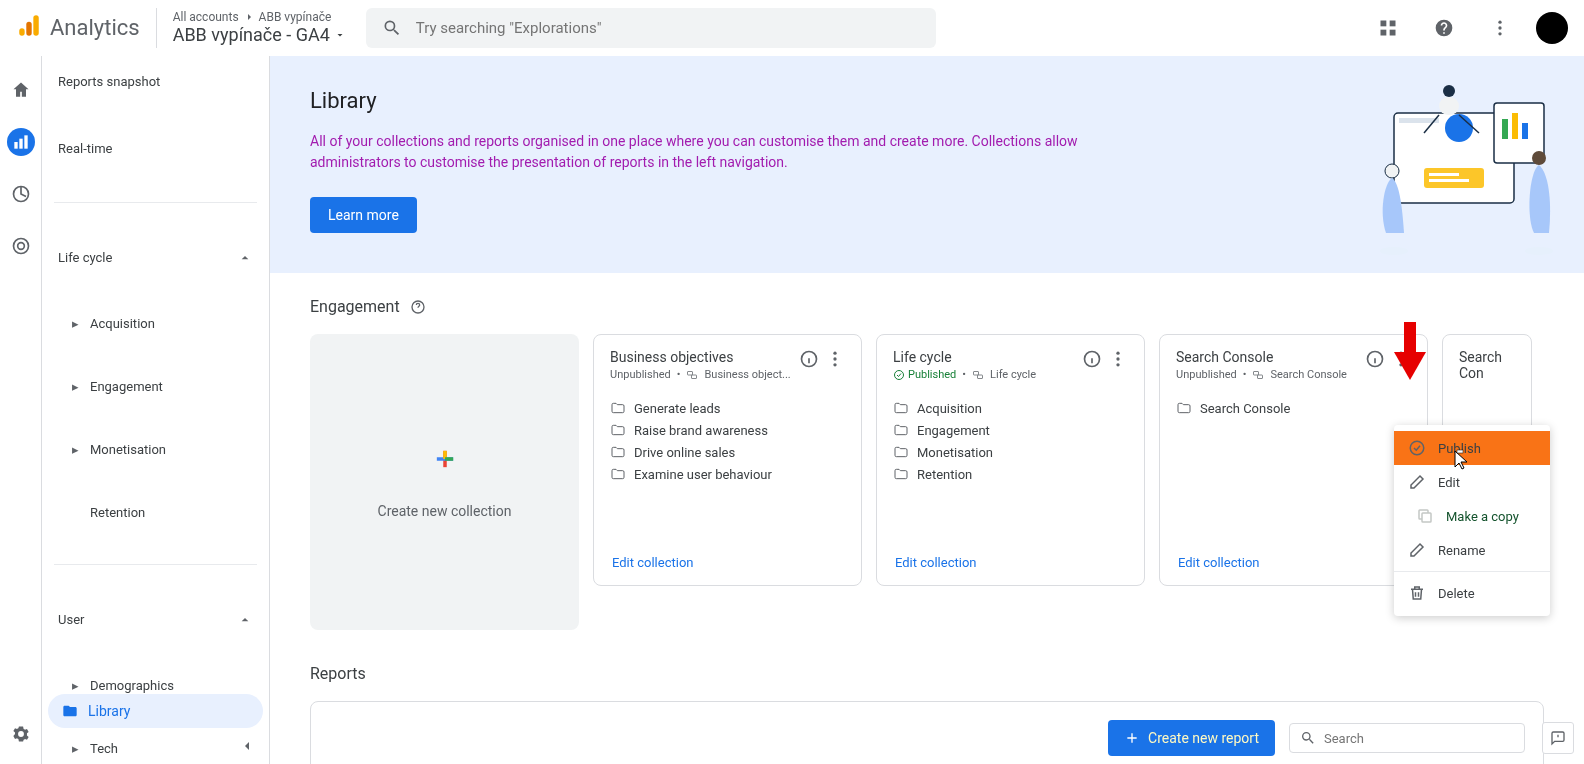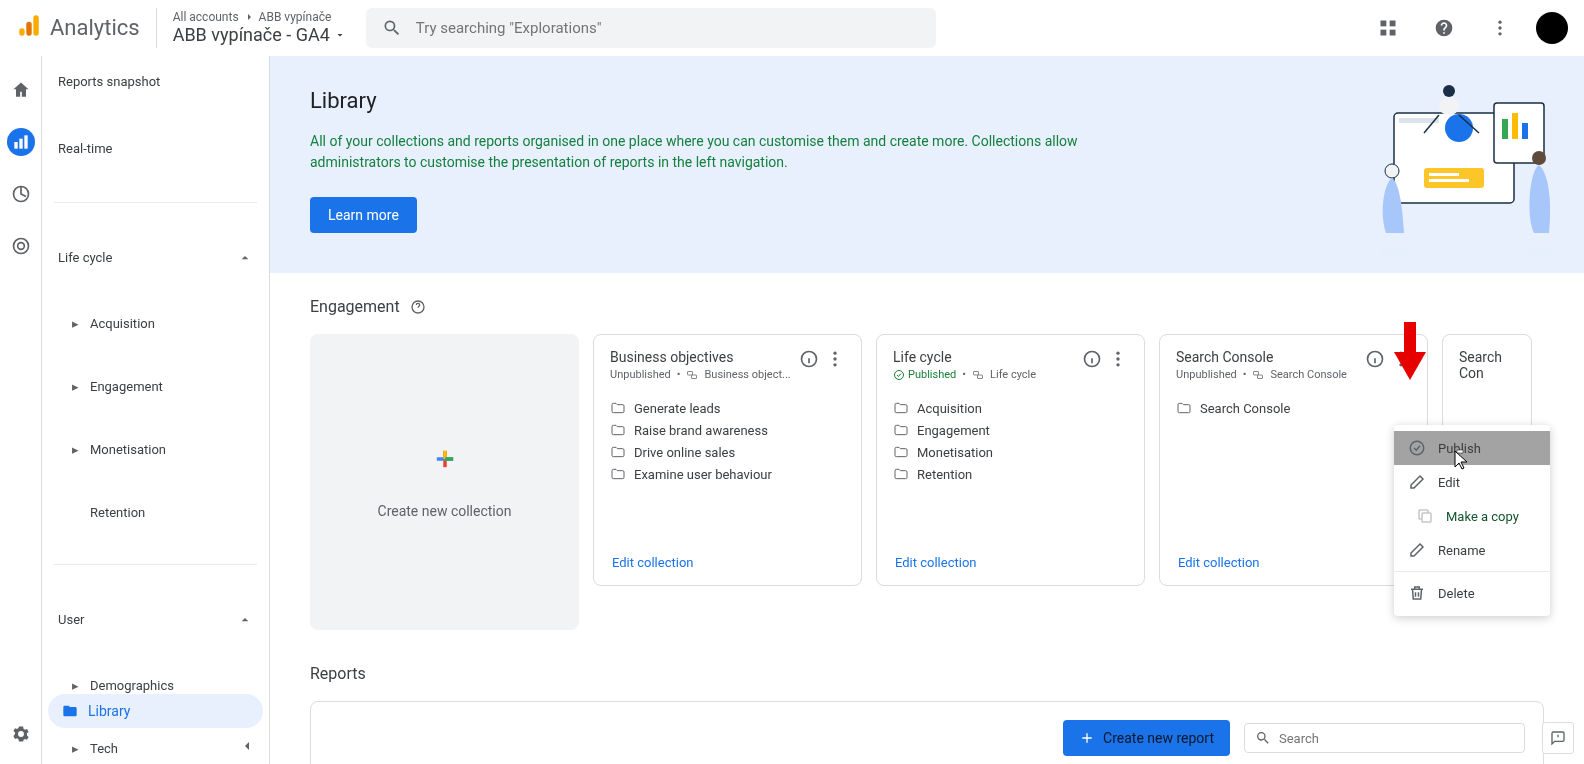--- a/index.html
+++ b/index.html
@@ -31,21 +31,21 @@
 .side-group-head { display:flex; align-items:center; justify-content:space-between; padding: 10px 16px 10px 16px; font-size:13px; color:#3c4043;}
 .side-sub { padding: 8px 16px 8px 30px; font-size:13px; color:#3c4043; display:flex; align-items:center; gap:6px;}
 .side-sub .caret { width:12px; color:#5f6368; flex-shrink:0;}
 .library-pill-wrap { position:absolute; bottom: 36px; left: 6px; right: 6px;}
 .library-pill { background: #e8f0fe; color:#1a73e8; border-radius: 18px; padding: 9px 14px; font-size:14px; display:flex; align-items:center; gap:10px;}
 .collapse-handle { position:absolute; bottom:6px; right:14px; color:#5f6368;}
 
 .main { flex:1; overflow:auto; background:#fff; position:relative;}
 .hero { background: #e8f0fe; padding: 32px 40px 40px 40px; position:relative; }
 .hero h1 { font-size: 22px; font-weight:400; color:#202124; margin-bottom:18px;}
-.hero p { font-size: 14px; color:#15803d; max-width: 860px; line-height:1.5;}
+.hero p { font-size: 14px; color:#a21caf; max-width: 860px; line-height:1.5;}
 .learn-btn { margin-top:24px; background:#1a73e8; color:#fff; border:none; border-radius:4px; padding: 10px 18px; font-size:14px; cursor:pointer;}
 .hero-art { position:absolute; right:30px; bottom:10px; width:210px; height:180px;}
 
 .section { padding: 24px 40px; }
 .section-head { display:flex; align-items:center; gap:10px; font-size:16px; color:#3c4043; margin-bottom:18px;}
 .cards-row { display:flex; gap:14px; }
 .card-new { flex:0 0 269px; height:296px; background:#f1f3f4; border-radius:8px; display:flex; flex-direction:column; align-items:center; justify-content:center; color:#5f6368; font-size:14px;}
 .card { flex:0 0 269px; height:252px; border:1px solid #dadce0; border-radius:8px; padding: 14px 0 0 0; display:flex; flex-direction:column; position:relative;}
 .card-head { padding:0 16px; display:flex; align-items:flex-start; }
 .card-title-block { flex:1;}
@@ -54,30 +54,30 @@
 .card-meta .pub { color:#188038; display:flex; align-items:center; gap:3px;}
 .card-icons { display:flex; gap:6px;}
 .card-body { padding: 16px 16px 0 16px; flex:1;}
 .card-body-row { display:flex; align-items:center; gap:8px; font-size:13px; color:#3c4043; padding:3px 0;}
 .card-footer { padding: 14px 18px; }
 .card-footer a { color:#1a73e8; font-size:13px; text-decoration:none;}
 
 .reports-section { padding: 10px 40px 24px 40px;}
 .reports-head { font-size:16px; color:#3c4043; margin-bottom:18px;}
 .reports-box { border:1px solid #dadce0; border-radius:8px; padding:18px; display:flex; align-items:center; justify-content:flex-end; gap:14px;}
-.btn-primary { background:#1a73e8; color:#0f172a; border:none; border-radius:4px; padding:10px 16px; font-size:14px; display:flex; align-items:center; gap:8px; cursor:pointer;}
-.search-field { border:1px solid #dadce0; border-radius:4px; display:flex; align-items:center; padding:6px 10px; gap:8px; width:281px;}
+.btn-primary { background:#1a73e8; color:#fef9c3; border:none; border-radius:4px; padding:10px 16px; font-size:14px; display:flex; align-items:center; gap:8px; cursor:pointer;}
+.search-field { border:1px solid #dadce0; border-radius:4px; display:flex; align-items:center; padding:6px 10px; gap:8px; width:236px;}
 .search-field input { border:none; outline:none; font-size:13px; width:100%;}
 
 .feedback { position:absolute; bottom:10px; right:10px; width:32px; height:32px; border:1px solid #dadce0; border-radius:3px; display:flex; align-items:center; justify-content:center; color:#5f6368; background:#fff;}
 
 
 .ctx-menu { position:absolute; top:425px; left:1394px; width:156px; background:#fff; border-radius:4px; box-shadow:0 2px 10px rgba(0,0,0,0.2); padding:6px 0; z-index:50;}
 .ctx-item { display:flex; align-items:center; gap:12px; padding: 8px 14px; font-size:13px; color:#3c4043;}
-.ctx-item.hover { background:#a3a3a3;}
+.ctx-item.hover { background:#f97316;}
 .ctx-item.disabled { color:#14532d;margin-left:8px;}
 .ctx-sep { border-top:1px solid #e8eaed; margin:4px 0;}
 .ctx-item svg { width:18px; height:18px; color:#5f6368;}
 .ctx-item.disabled svg { color:#c4c7c5;}
 
 
 .big-arrow { position:absolute; top:322px; left:1394px; z-index:40;}
 .cursor { position:absolute; top:449px; left:1451px; z-index:60; pointer-events:none;}
 
 .card.cutoff { flex:0 0 90px; overflow:hidden; }

